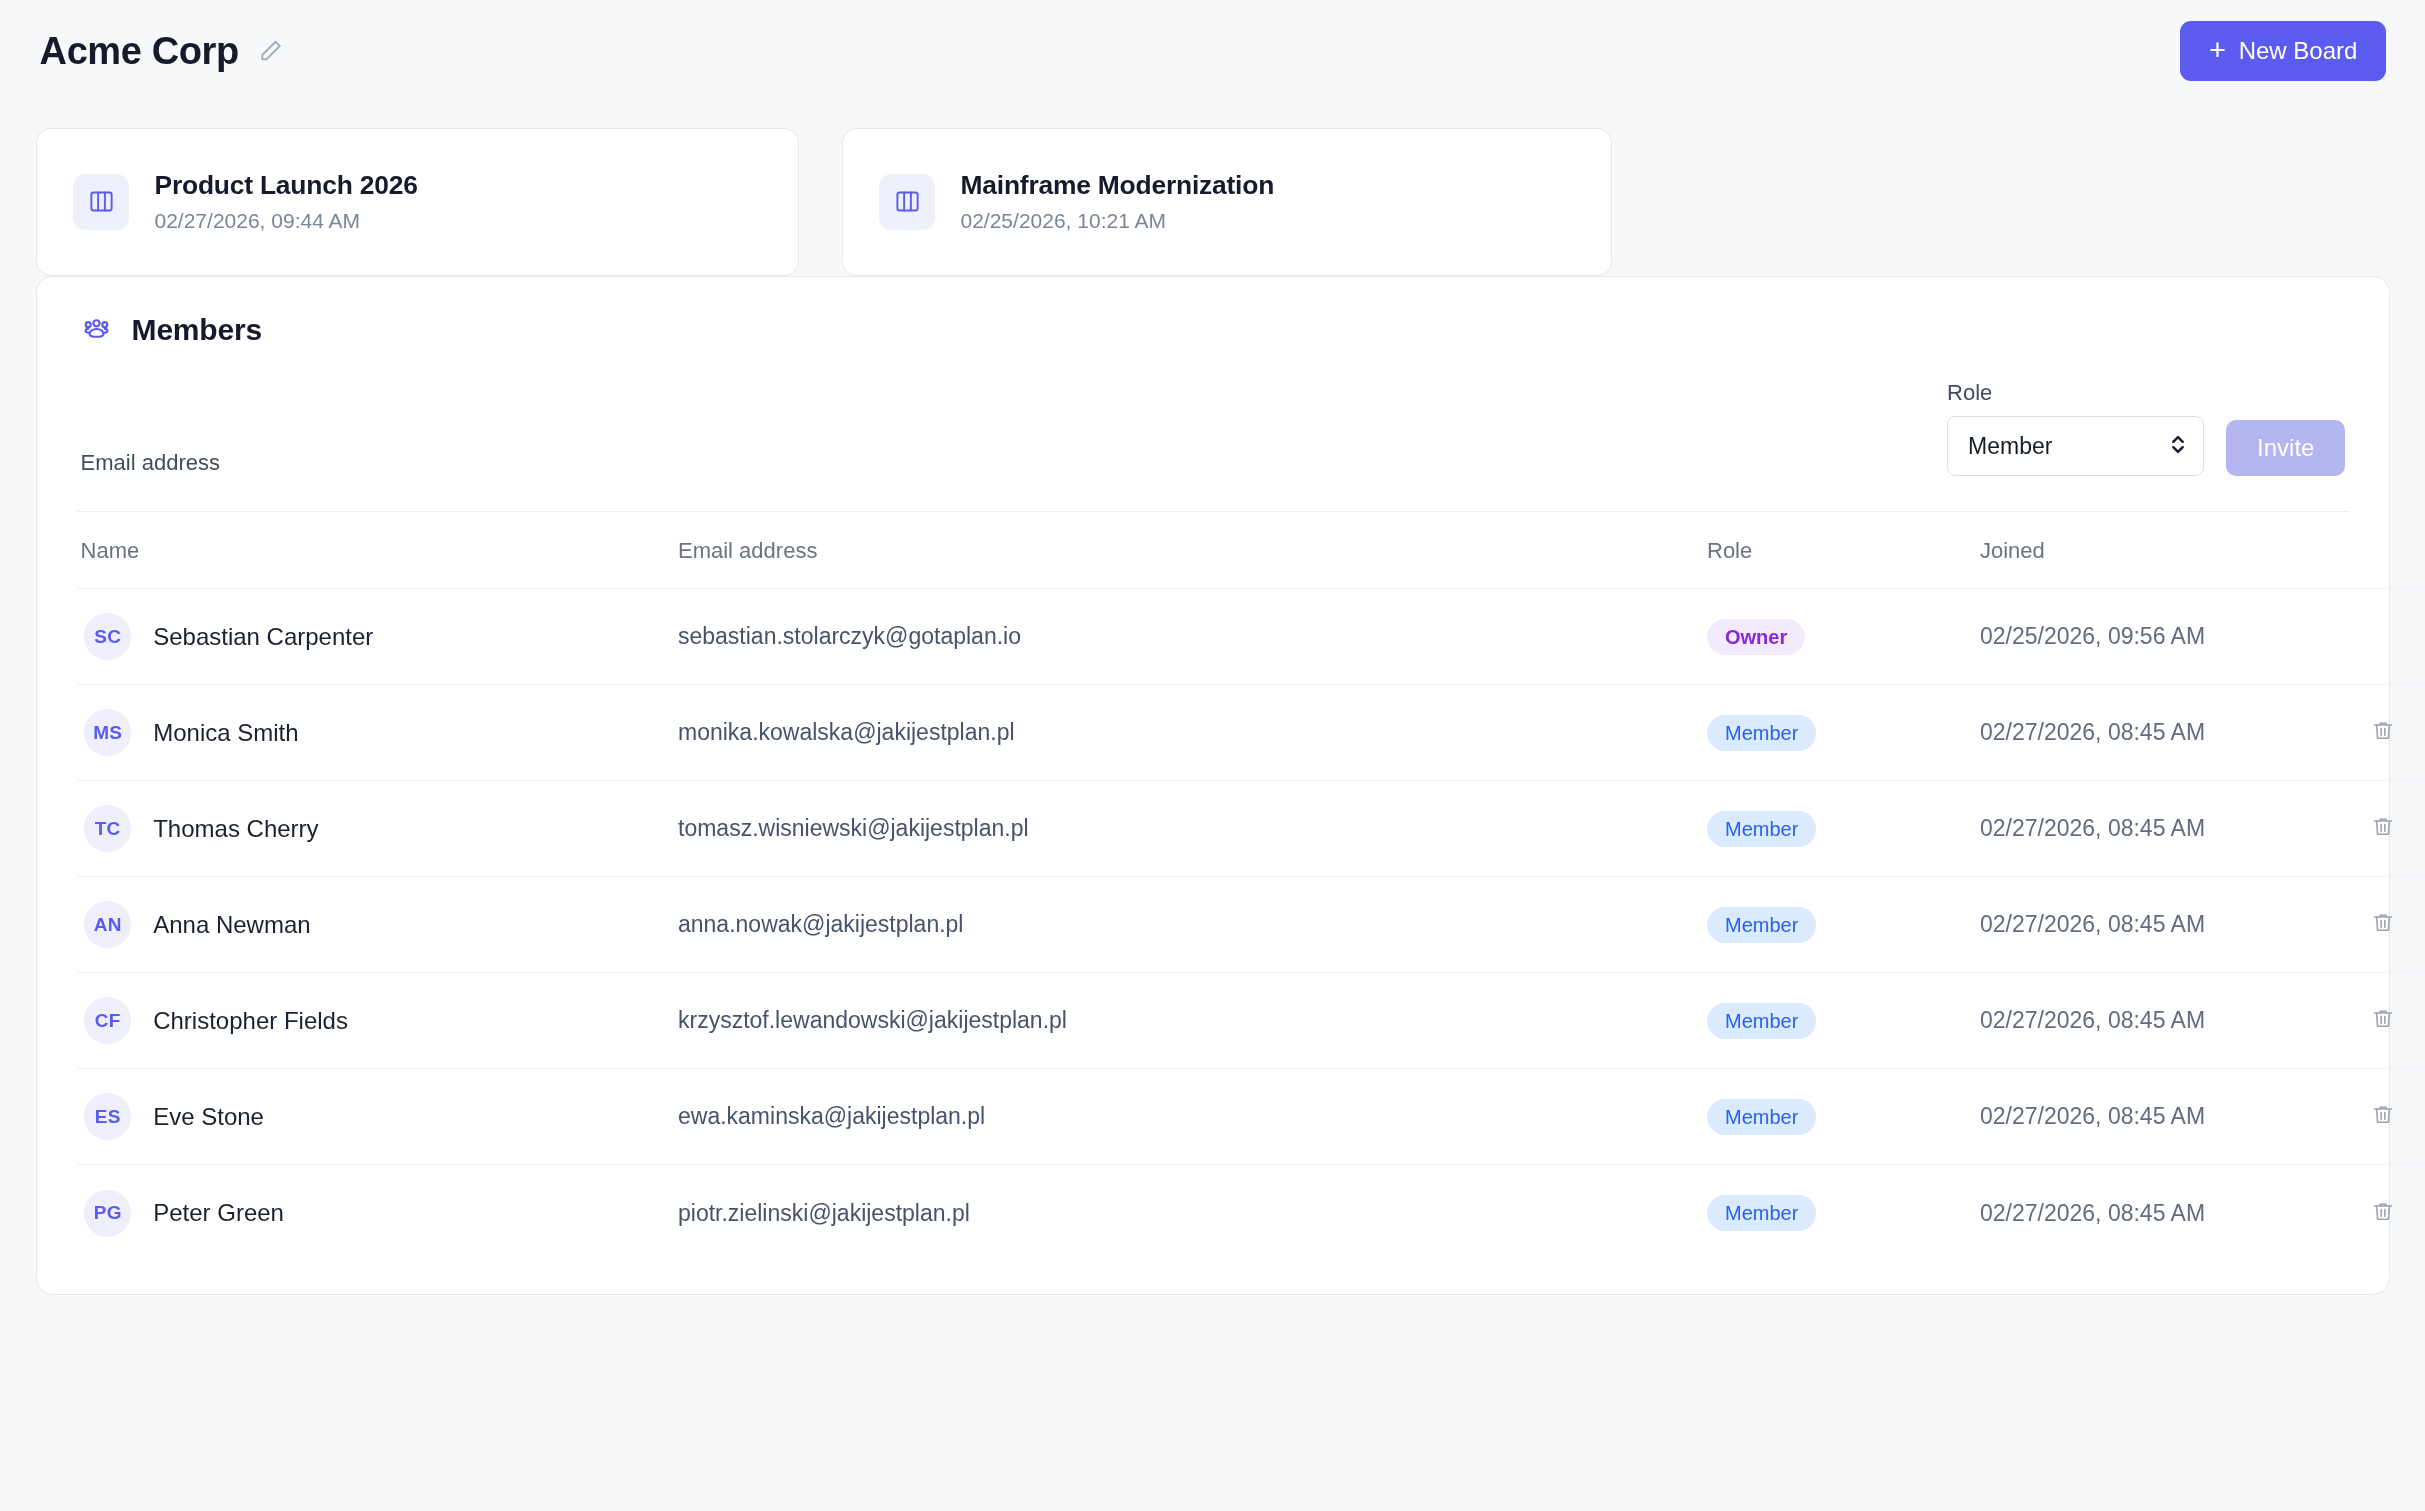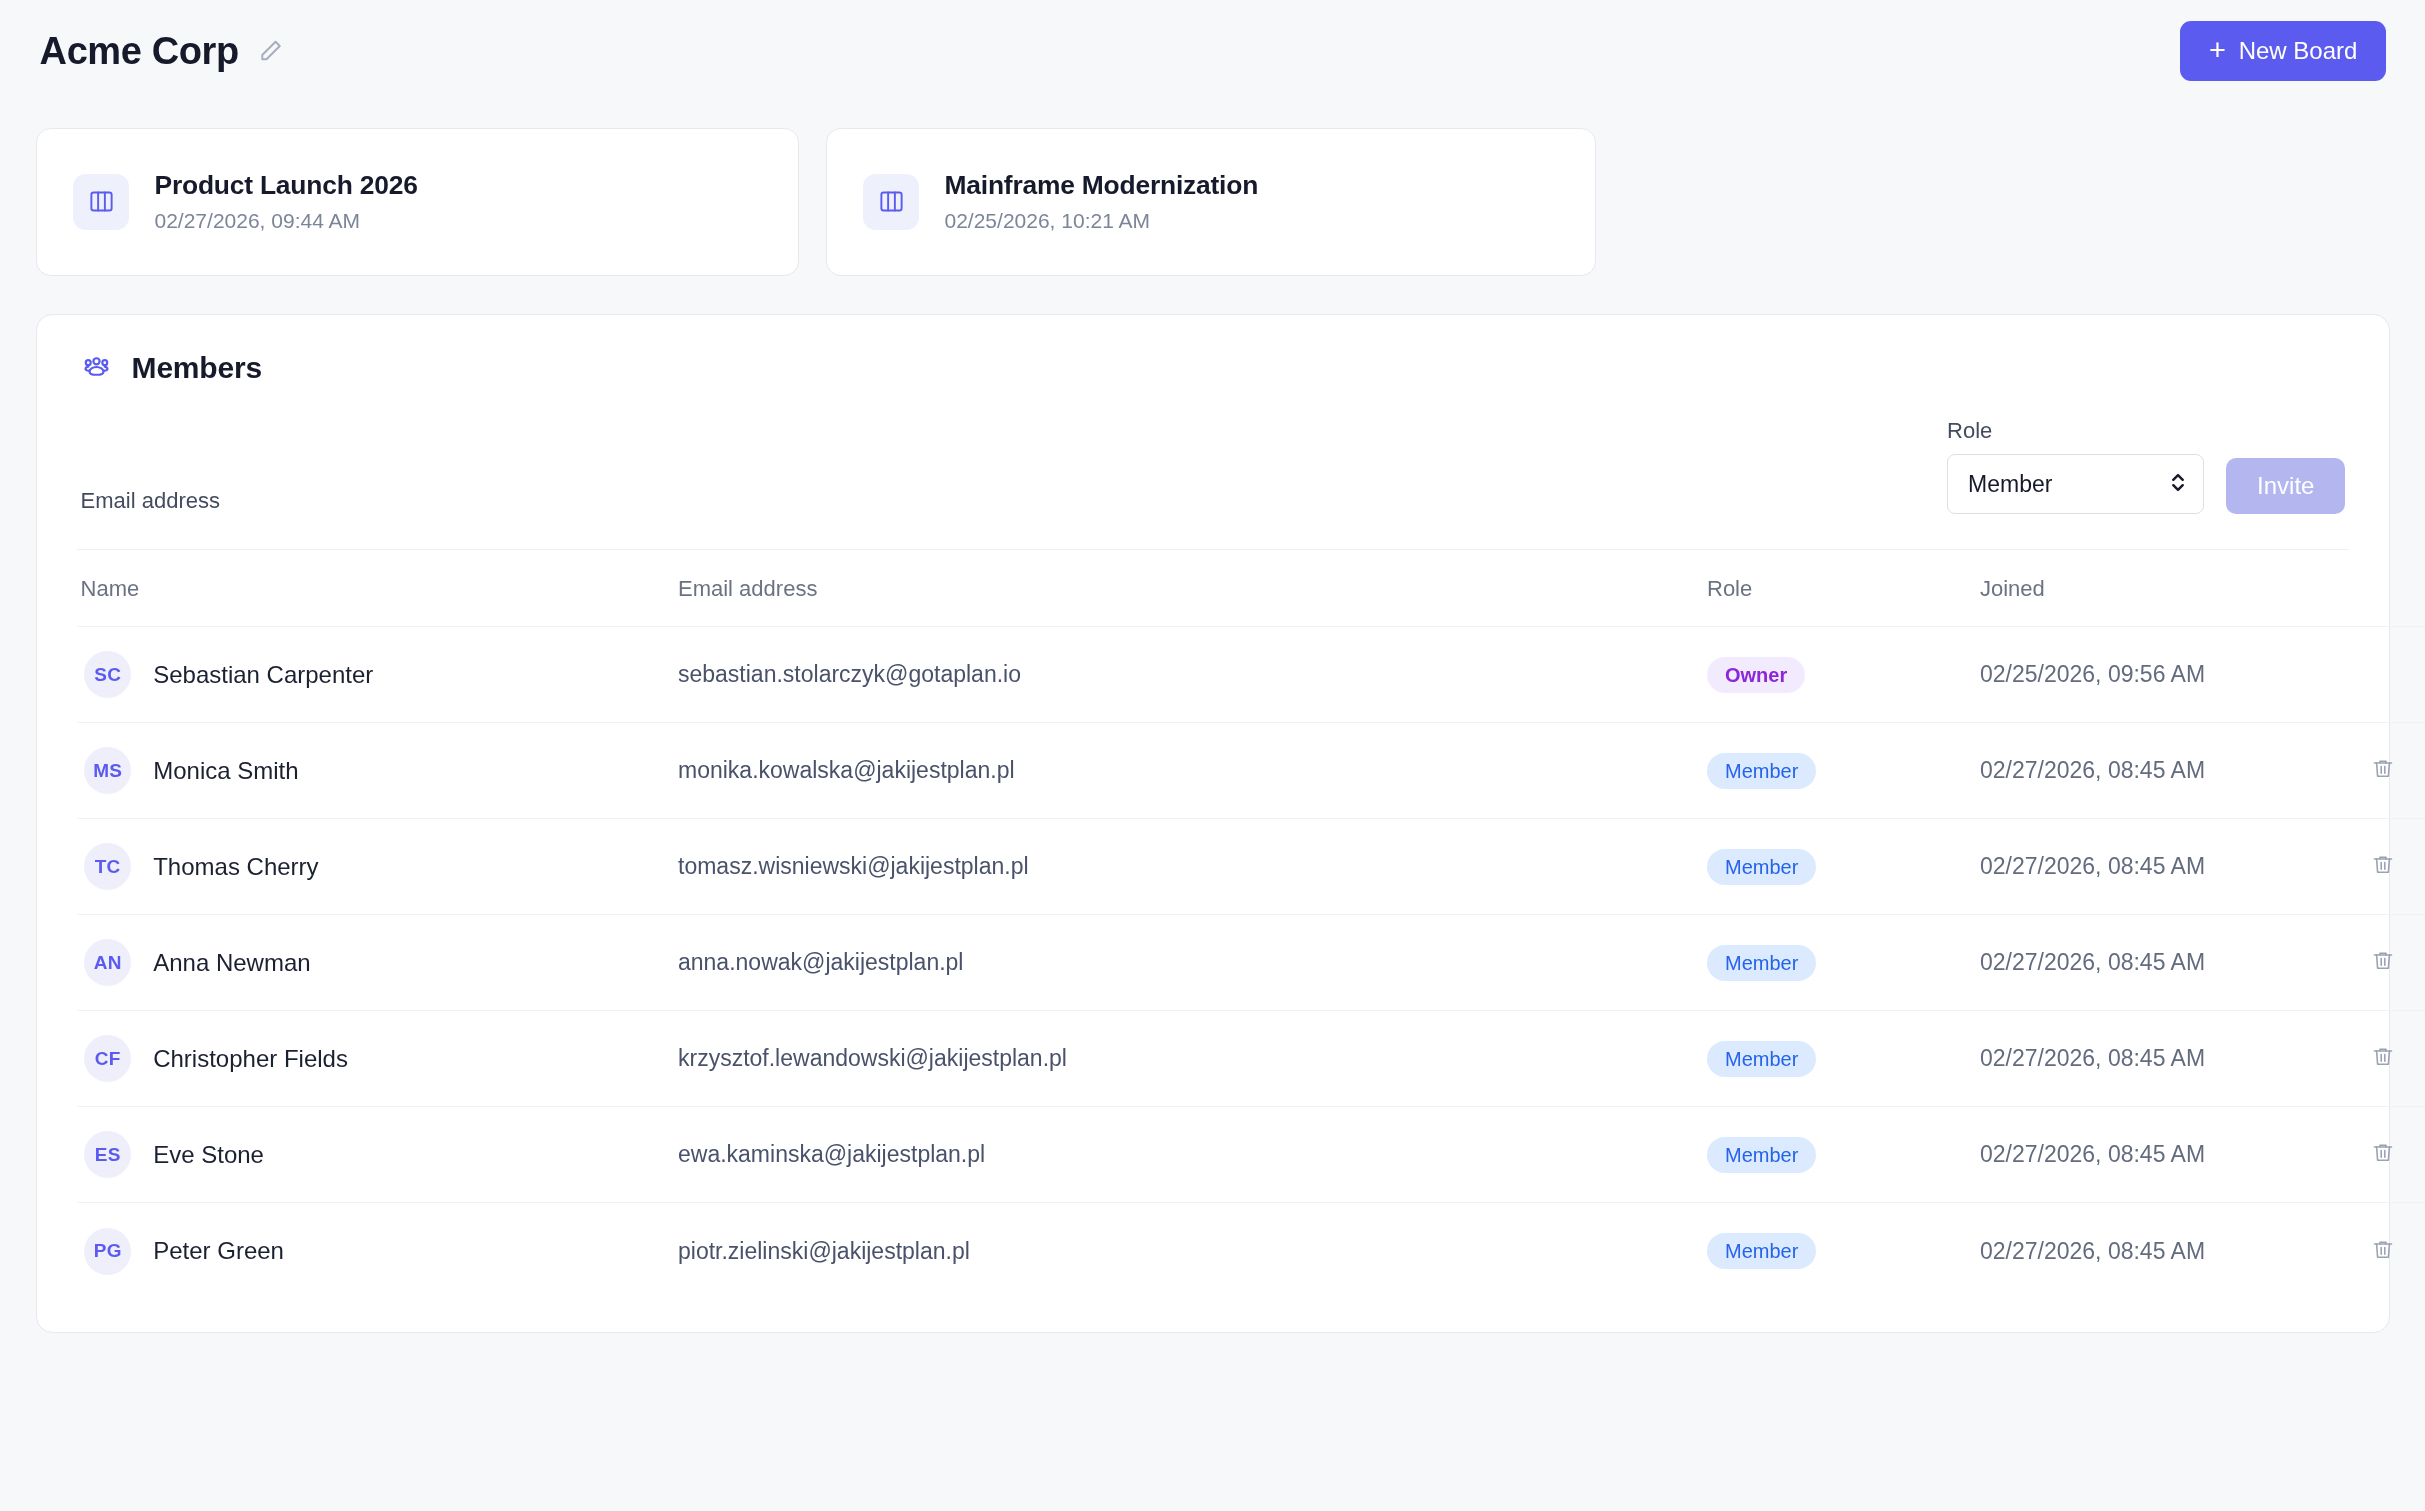--- a/index.html
+++ b/index.html
@@ -49,21 +49,21 @@
     padding: 0 29px;
     font-size: 24px;
     font-family: "Liberation Sans", sans-serif;
     cursor: pointer;
   }
   .plus-ico { font-size: 29px; line-height: 1; font-weight: 400; display:block; margin-top:-1.8px; }
 
   
   .boards-row {
     display: flex;
-    gap: 27px;
+    gap: 43px;
     margin-top: 25.5px;
   }
   .board-card {
     background: #ffffff;
     border: 0.9px solid #e6e8ee;
     border-radius: 14.6px;
     height: 148px;
     display: flex;
     align-items: center;
     gap: 25.5px;
@@ -83,21 +83,20 @@
   .board-name {
     font-size: 26.4px;
     font-weight: bold;
     color: #161a2b;
     letter-spacing: -0.2px;
   }
   .board-date { font-size: 21px; color: #7c8598; }
 
   
   .members-card {
-    margin-top: 38px;
     background: #ffffff;
     border: 0.9px solid #e6e8ee;
     border-radius: 16.4px;
     padding: 36px 40px 33px 40px;
   }
   .members-head {
     display: flex;
     align-items: center;
     gap: 20px;
     padding-left: 3.6px;

